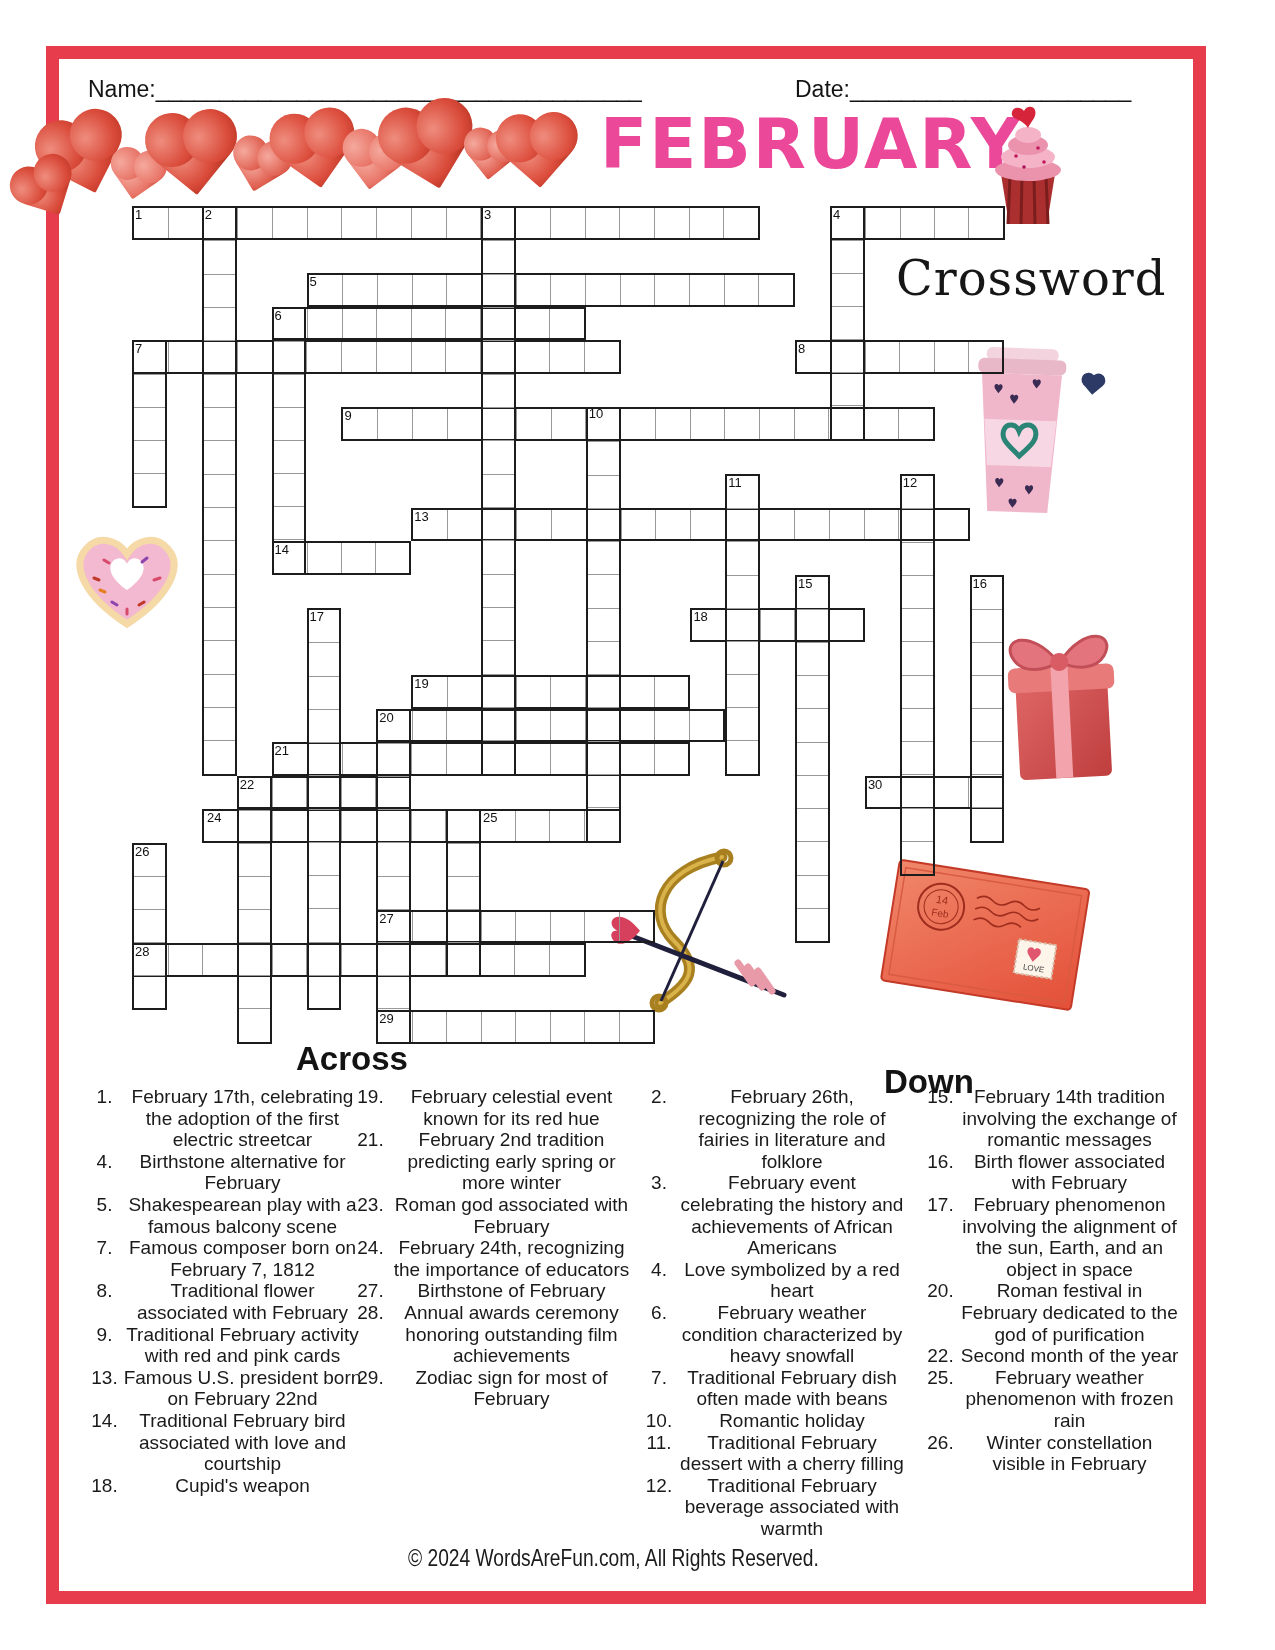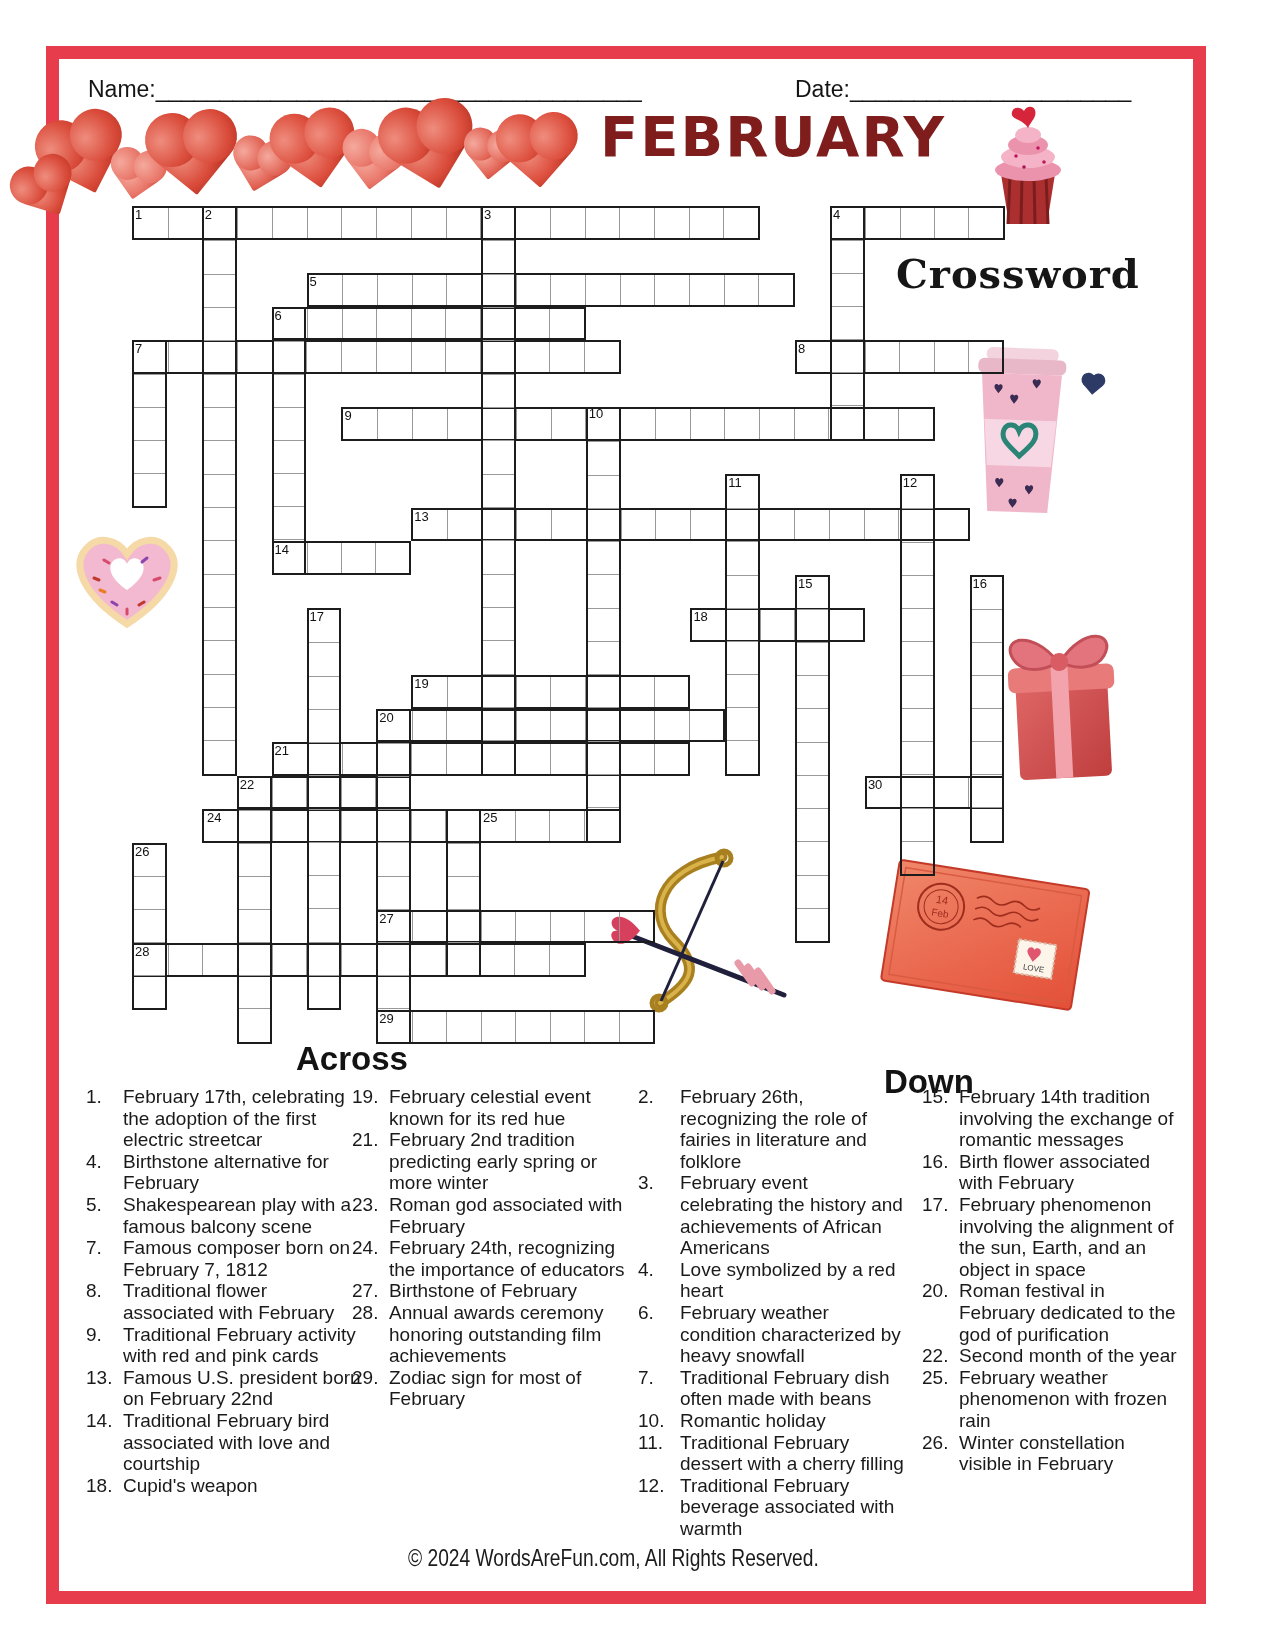--- a/index.html
+++ b/index.html
@@ -1,26 +1,26 @@
 <!DOCTYPE html>
 <html><head>
 <meta charset="utf-8">
 <style>
   html,body{margin:0;padding:0;background:#fff;}
   #sheet{position:relative;width:1252px;height:1650px;background:#fff;overflow:hidden;
-         font-family:"Liberation Sans",sans-serif;color:#111;}
+         font-family:"Liberation Sans",sans-serif;color:#111;text-align:center;}
   #frame{position:absolute;left:46px;top:46px;right:46px;bottom:46px;
          border:13px solid #e63c4c;pointer-events:none;}
   
   .fill-line{position:absolute;font-size:23px;color:#141414;white-space:nowrap;}
   #nameLine{left:88px;top:76px;}
   #dateLine{left:795px;top:76px;}
-  #pageTitle{position:absolute;left:600px;top:104px;font-size:56px;font-weight:800;
-             color:#7f1d1d;letter-spacing:2px;font-family:"DejaVu Sans",sans-serif;}
-  #subTitle{position:absolute;left:896px;top:250px;font-size:40px;font-weight:700;
+  #pageTitle{position:absolute;left:600px;top:104px;font-size:69px;font-weight:800;
+             color:#ec4899;letter-spacing:2px;font-family:"DejaVu Sans",sans-serif;}
+  #subTitle{position:absolute;left:896px;top:250px;font-size:48px;font-weight:400;
             font-family:"DejaVu Serif",serif;color:#161616;letter-spacing:1px;}
   
   .heart{position:absolute;width:var(--s);height:var(--s);background:var(--c);
          transform:rotate(calc(-45deg + var(--r)));border-radius:2px;}
   .heart::before,.heart::after{content:"";position:absolute;width:var(--s);height:var(--s);
          border-radius:50%;background:inherit;}
   .heart::before{top:calc(var(--s)/-2);left:0;}
   .heart::after{top:0;left:calc(var(--s)/2);}
   .h1{--s:52px;--r:-18deg;--c:radial-gradient(circle at 35% 35%,#ef8d7e,#d94a39 60%,#b5301f);left:58px;top:132px;}
   .h2{--s:33px;--r:10deg;--c:radial-gradient(circle at 35% 35%,#f5a99d,#e87568 65%,#cf4c3a);left:120px;top:160px;}

